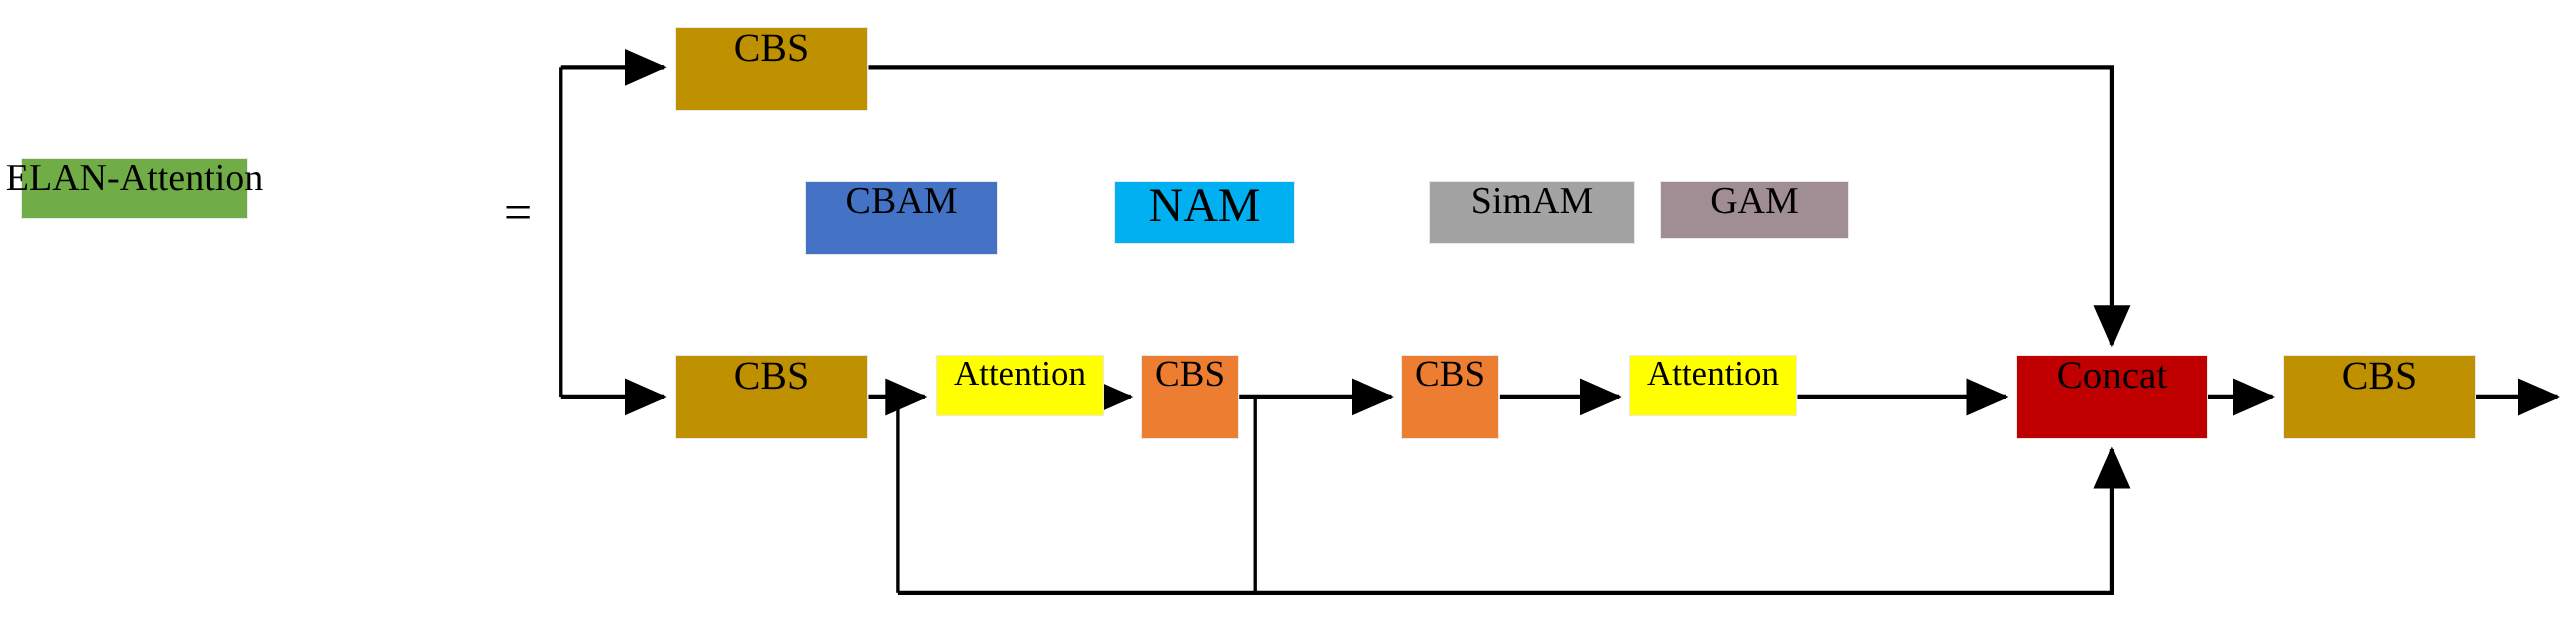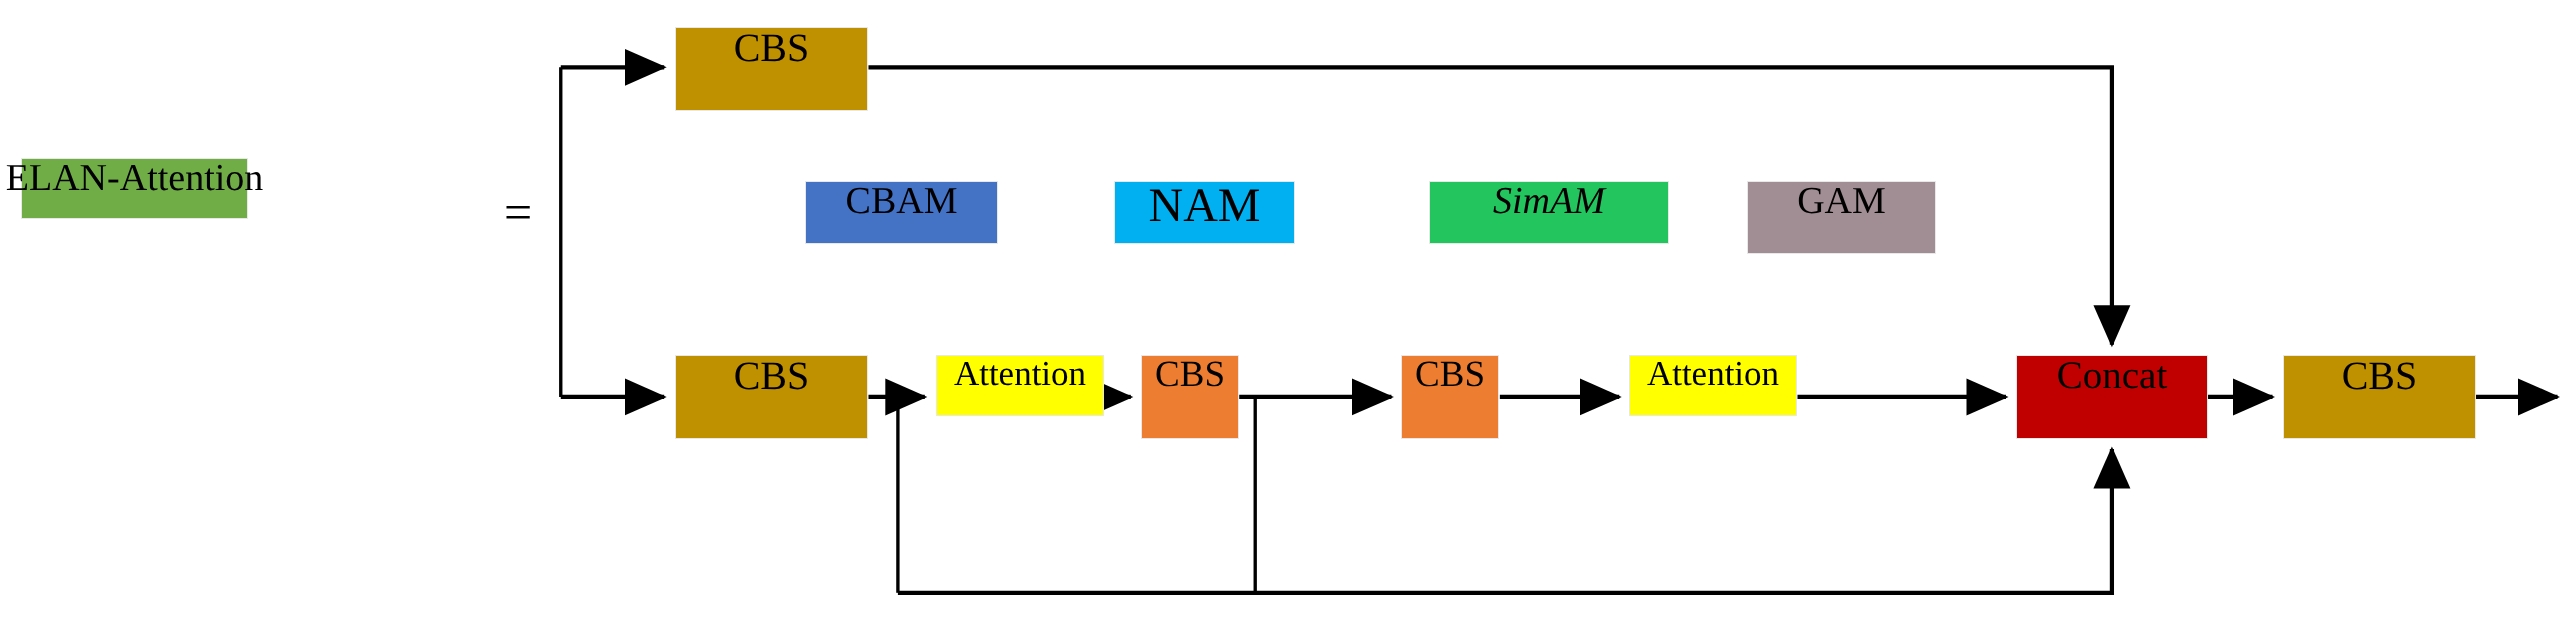--- a/index.html
+++ b/index.html
@@ -117,33 +117,33 @@
   <div class="eq-sign" style="left:504px; top:187px;">=</div>
 
   <div class="node" id="n-elan" style="left:21px; top:158px; width:227px; height:61px; background:#70AD47; font-size:38px;">
     <span class="node-label">ELAN-Attention</span>
   </div>
 
   <div class="node" id="n-cbs-top" style="left:675px; top:27px; width:193px; height:84px; background:#BF9000; font-size:40px;">
     <span class="node-label">CBS</span>
   </div>
 
-  <div class="node" id="n-cbam" style="left:805px; top:181px; width:193px; height:63px; background:#4472C4; font-size:38px;">
+  <div class="node" id="n-cbam" style="left:805px; top:181px; width:193px; height:74px; background:#4472C4; font-size:38px;">
     <span class="node-label">CBAM</span>
   </div>
 
   <div class="node" id="n-nam" style="left:1114px; top:181px; width:181px; height:63px; background:#00B0F0; font-size:48px;">
     <span class="node-label">NAM</span>
   </div>
 
-  <div class="node" id="n-simam" style="left:1429px; top:181px; width:240px; height:63px; background:#22c55e; font-size:38px;font-style:italic;">
+  <div class="node" id="n-simam" style="left:1429px; top:181px; width:206px; height:63px; background:#a3a3a3; font-size:38px;">
     <span class="node-label">SimAM</span>
   </div>
 
-  <div class="node" id="n-gam" style="left:1747px; top:181px; width:189px; height:73px; background:#A18E94; font-size:38px;">
+  <div class="node" id="n-gam" style="left:1660px; top:181px; width:189px; height:58px; background:#A18E94; font-size:38px;">
     <span class="node-label">GAM</span>
   </div>
 
   <div class="node" id="n-cbs-bottom" style="left:675px; top:355px; width:193px; height:84px; background:#BF9000; font-size:40px;">
     <span class="node-label">CBS</span>
   </div>
 
   <div class="node" id="n-attn-1" style="left:936px; top:355px; width:168px; height:61px; background:#FFFF00; font-size:35px;">
     <span class="node-label">Attention</span>
   </div>

